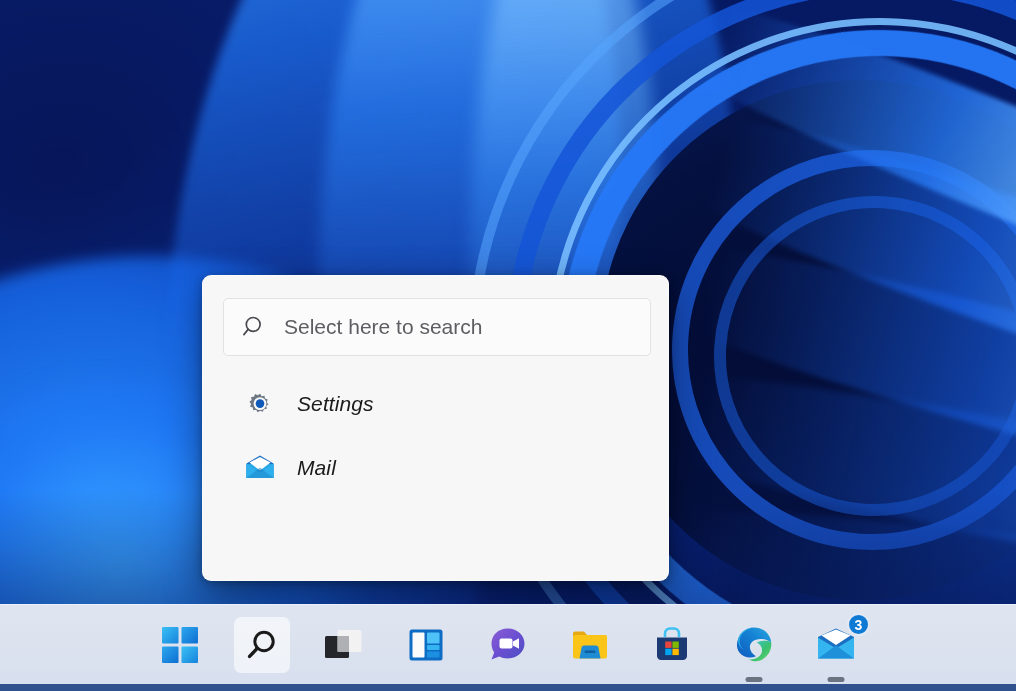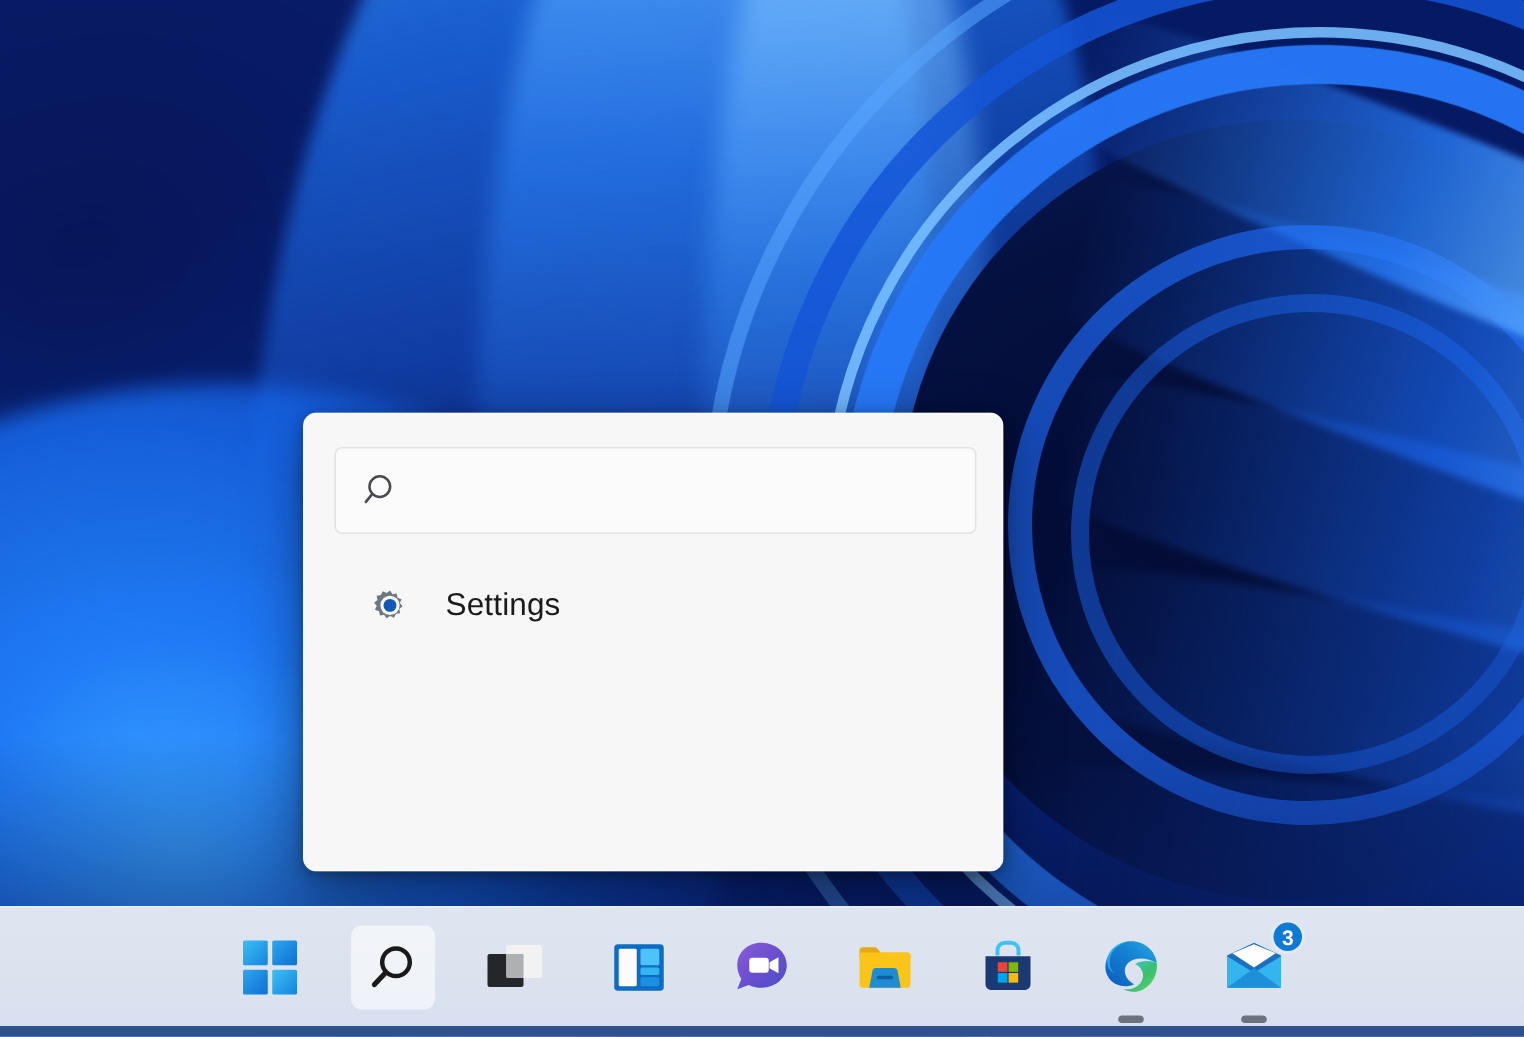--- a/index.html
+++ b/index.html
@@ -191,20 +191,21 @@
     left: 0; top: 96px; right: 0;
     padding: 0 20px;
   }
   .result-item {
     display: flex;
     align-items: center;
     height: 64px;
     padding-left: 22px;
     cursor: default;
     border-radius: 4px;
+    font-style: italic;
   }
   .result-item .r-icon {
     flex: 0 0 auto;
     width: 30px; height: 30px;
     margin-right: 22px;
     display: flex; align-items: center; justify-content: center;
   }
   .result-item .r-label {
     font-size: 21px;
     color: #1b1b1b;
@@ -293,36 +294,50 @@
 
   <div id="search-panel">
 
     <div id="search-box">
       <span class="mag">
         <svg width="26" height="26" viewBox="0 0 26 26">
           <circle cx="11.2" cy="10.4" r="6.9" fill="none" stroke="#4a4a4f" stroke-width="1.7"></circle>
           <line x1="6.1" y1="15.4" x2="1.9" y2="20.6" stroke="#4a4a4f" stroke-width="1.7" stroke-linecap="round"></line>
         </svg>
       </span>
+      <input id="search-input" type="text" placeholder="Select here to search" style="">
     </div>
 
     <div id="results">
 
       <div class="result-item">
         <span class="r-icon">
           <svg width="28" height="28" viewBox="0 0 28 28">
             <path d="M14 2.6l1.6 2.5 2.9-.5.6 2.9 2.8 1-1.2 2.7 1.9 2.2-2.3 1.9.6 2.9-2.9.4-1.3 2.7-2.7-1.2-2.5 1.6-1.6-2.5-2.9.5-.6-2.9-2.8-1 1.2-2.7L3 10.9l2.3-1.9-.6-2.9 2.9-.4L8.9 3l2.7 1.2z" fill="#6e7782" transform="translate(0.5,1.2) scale(0.97)"></path>
             <circle cx="14" cy="13.6" r="6.4" fill="#f7f7f8"></circle>
             <circle cx="14" cy="13.6" r="4.3" fill="#1059b8"></circle>
           </svg>
         </span>
         <span class="r-label">Settings</span>
       </div>
 
 
+      <div class="result-item">
+        <span class="r-icon">
+          <svg width="30" height="26" viewBox="0 0 30 26">
+            <path d="M1.5 8.5 L15 0.5 L28.5 8.5 L28.5 23 L1.5 23 Z" fill="#1b6fc2"></path>
+            <path d="M1.5 9 L28.5 9 L28.5 23 L1.5 23 Z" fill="#29a8e8"></path>
+            <path d="M1.5 23 L15 13 L28.5 23 Z" fill="#1f8fd4"></path>
+            <path d="M4.5 7.5 L15 2 L25.5 7.5 L15 15.5 Z" fill="#ffffff"></path>
+            <path d="M1.5 9 L15 17.5 L28.5 9 L28.5 23 L1.5 23 Z" fill="#2fb0ee" opacity="0.96"></path>
+            <path d="M1.5 23 L15 12.6 L28.5 23 Z" fill="#1c86cb" opacity="0.55"></path>
+          </svg>
+        </span>
+        <span class="r-label">Mail</span>
+      </div>
 
     </div>
   </div>
 
   <div id="taskbar">
     <div id="taskbar-icons">
 
       <div class="tb-btn">
         <svg width="40" height="40" viewBox="0 0 40 40">
           <defs>

